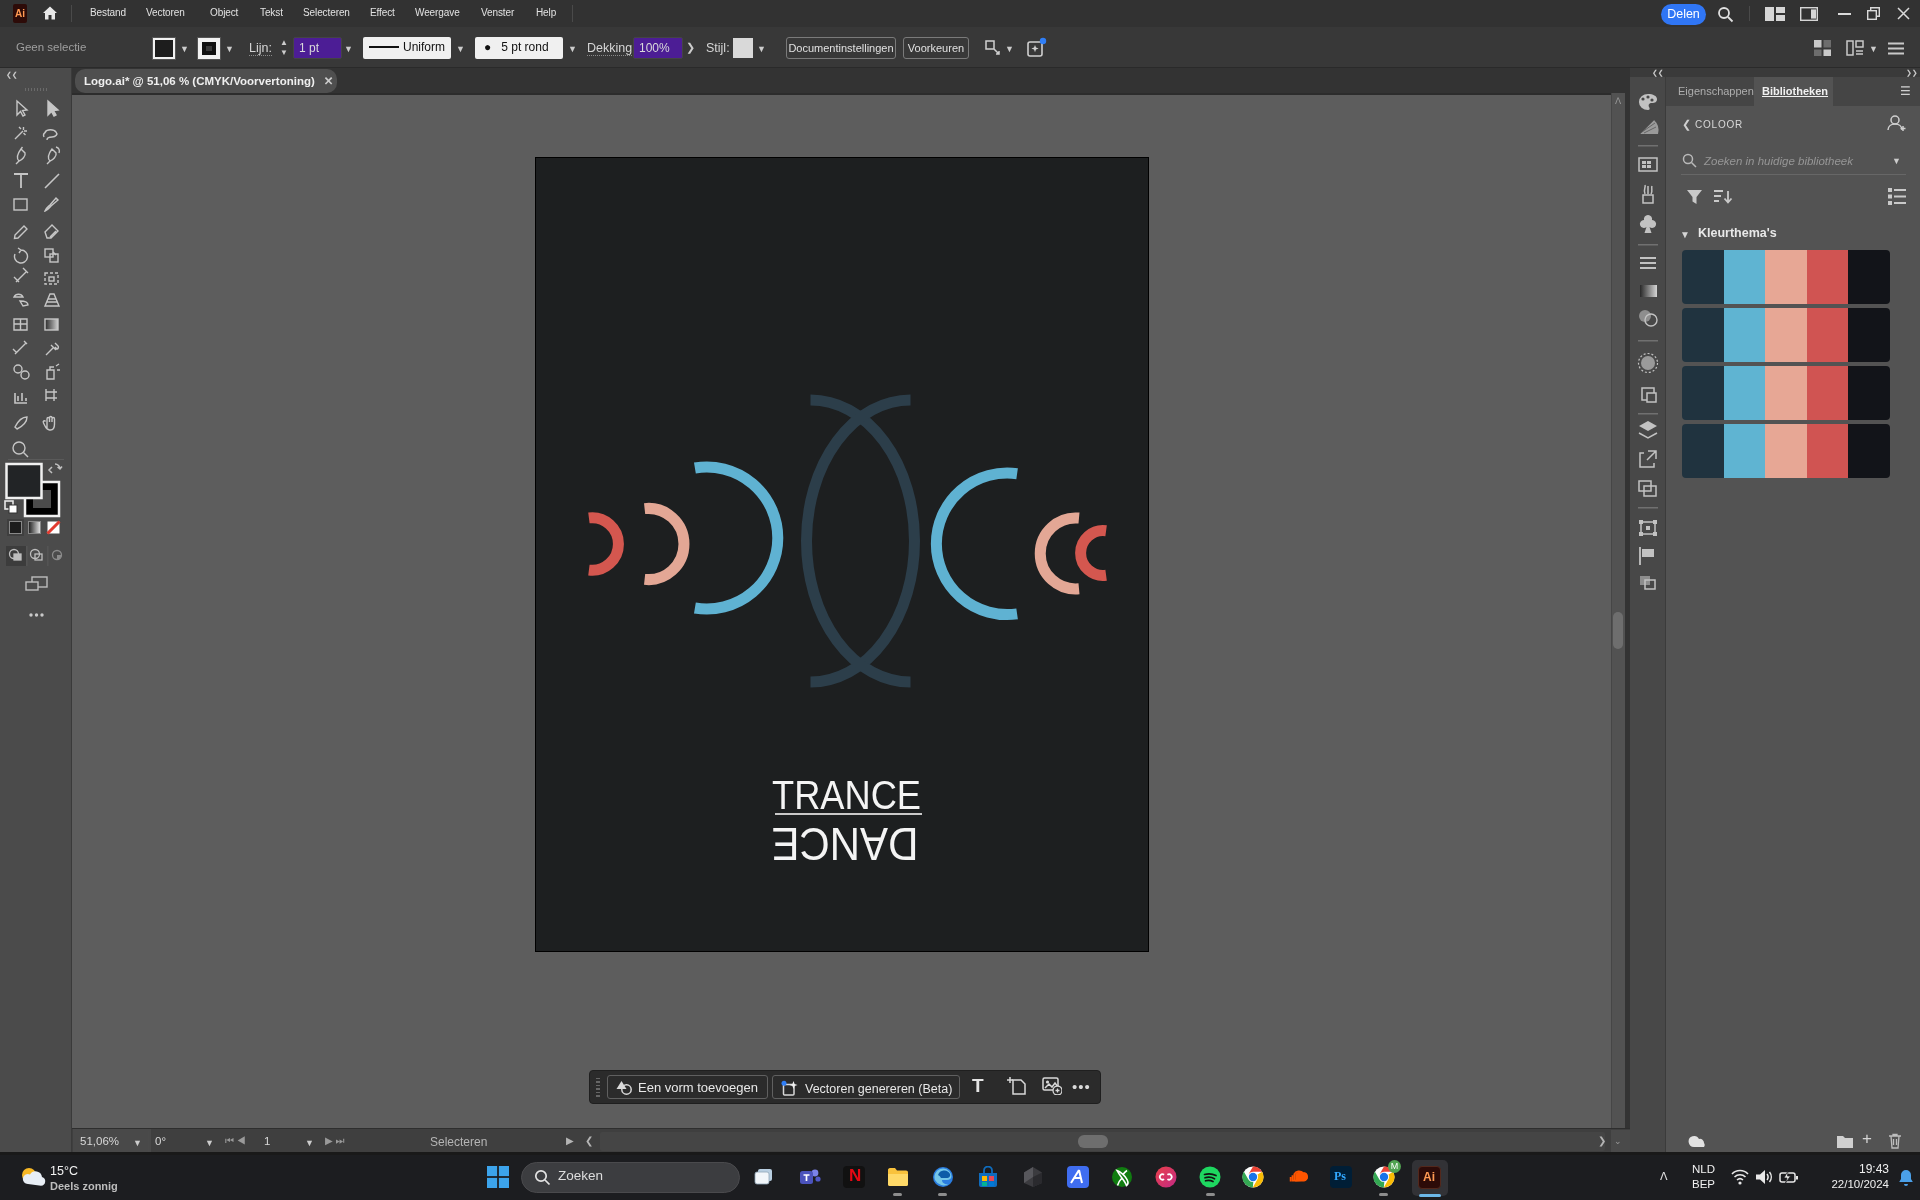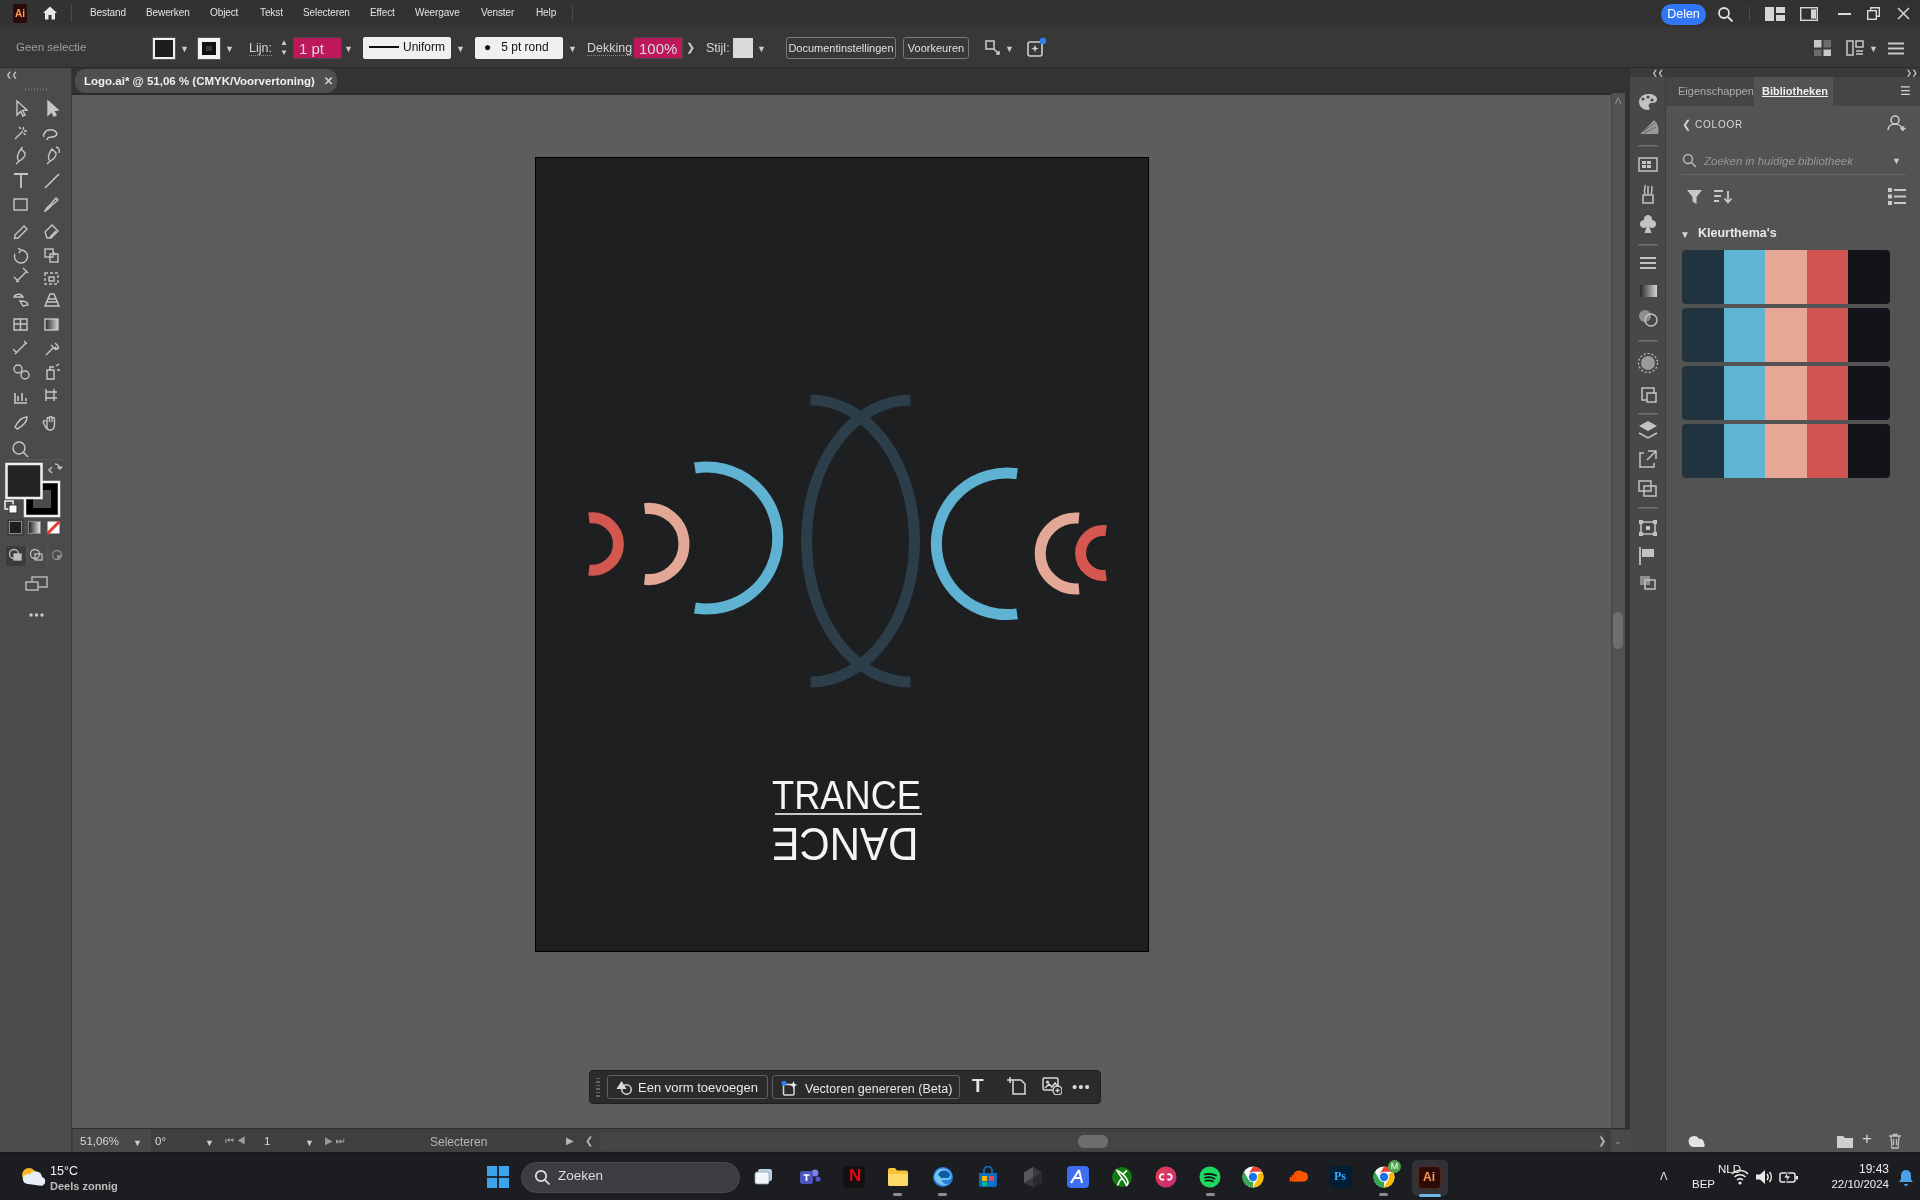--- a/index.html
+++ b/index.html
@@ -14,21 +14,21 @@
   color:#ff9a53; font-size:10px; font-weight:bold; text-align:center; line-height:19px; }
 .menu { color:#e2e2e2; font-size:10px; top:7px; letter-spacing:-0.1px; }
 #homeic { left:42px; top:5px; }
 .vsep { width:1px; background:#4a4a4a; }
 
 
 #ctrlbar { left:0; top:27px; width:1920px; height:41px; background:#383838; border-bottom:1px solid #2a2a2a; }
 .clabel { color:#9f9f9f; font-size:11.5px; }
 .wlabel { color:#d6d6d6; font-size:12.5px; }
 .dotted { border-bottom:1px dotted #8a8a8a; padding-bottom:0px; }
-.darkfield { background:#be185d; border:1px solid #444; border-radius:2px; color:#dadada; font-size:15px; }
+.darkfield { background:#4c1d95; border:1px solid #444; border-radius:2px; color:#dadada; font-size:12px; }
 .litefield { background:#f0f0f0; border-radius:2px; color:#111; font-size:12px; }
 .obtn { border:1px solid #7a7a7a; border-radius:3px; color:#e0e0e0; font-size:11px; text-align:center; white-space:nowrap; }
 .chev { color:#cccccc; font-size:9px; }
 
 
 #tabrow { left:72px; top:68px; width:1558px; height:25px; background:#333333; }
 #doctab { left:75px; top:69px; width:262px; height:24px; background:#4f4f4f; color:#efefef;
   font-size:11.5px; font-weight:bold; line-height:24px; white-space:nowrap;border-radius:10px; }
 
 
@@ -57,21 +57,21 @@
 <body>
 <div id="app">
 
   <div class="abs" id="topbar"></div>
   <div class="abs" id="ailogo">Ai</div>
   <svg class="abs" id="homeic" width="16" height="16" viewBox="0 0 16 16">
       <path d="M8 1.5 L15 8 H13 V14.5 H9.5 V10 H6.5 V14.5 H3 V8 H1 Z" fill="#e8e8e8"></path>
     </svg>
   <div class="abs vsep" style="left:71px;top:5px;height:17px;"></div>
   <div class="abs menu" style="left:90px;">Bestand</div>
-  <div class="abs menu" style="left:146px;">Bewerken</div>
+  <div class="abs menu" style="left:146px;">Vectoren</div>
   <div class="abs menu" style="left:210px;">Object</div>
   <div class="abs menu" style="left:260px;">Tekst</div>
   <div class="abs menu" style="left:303px;">Selecteren</div>
   <div class="abs menu" style="left:370px;">Effect</div>
   <div class="abs menu" style="left:415px;">Weergave</div>
   <div class="abs menu" style="left:481px;">Venster</div>
   <div class="abs menu" style="left:536px;">Help</div>
   <div class="abs vsep" style="left:572px;top:5px;height:17px;"></div>
 
   <div class="abs" style="left:1661px;top:4px;width:45px;height:21px;background:#3076f5;border-radius:11px;color:#fff;font-size:12.5px;text-align:center;line-height:21px;">Delen</div>
@@ -623,21 +623,21 @@
     </svg>
   <div class="abs" style="left:1388px;top:1160px;width:13px;height:13px;border-radius:7px;background:#51a351;color:#fff;font-size:9px;text-align:center;line-height:13px;">M</div>
   <div class="abs" style="left:1379px;top:1193px;width:9px;height:3px;border-radius:2px;background:#8d8d8d;"></div>
 
   <div class="abs" style="left:1412px;top:1160px;width:36px;height:36px;background:#323236;border-radius:5px;"></div>
   <div class="abs" style="left:1418px;top:1166px;width:23px;height:23px;background:#2d0b08;border-radius:4px;border:1px solid #53281c;"></div>
   <div class="abs" style="left:1423px;top:1170px;color:#ff9a53;font-size:12px;font-weight:bold;">Ai</div>
   <div class="abs" style="left:1419px;top:1194px;width:22px;height:3px;border-radius:2px;background:#6cb8e8;"></div>
 
   <div class="abs" style="left:1660px;top:1170px;color:#e0e0e0;font-size:11px;">ᐱ</div>
-  <div class="abs" style="left:1692px;top:1163px;color:#f0f0f0;font-size:11.5px;margin-left:26px;">NLD</div>
+  <div class="abs" style="left:1692px;top:1163px;color:#f0f0f0;font-size:11.5px;">NLD</div>
   <div class="abs" style="left:1692px;top:1178px;color:#f0f0f0;font-size:11.5px;">BEP</div>
   <svg class="abs" style="left:1731px;top:1169px;" width="18" height="16" viewBox="0 0 18 16">
       <path d="M1 5 a11 11 0 0 1 16 0 M3.5 8 a8 8 0 0 1 11 0 M6 11 a4.5 4.5 0 0 1 6 0" fill="none" stroke="#e8e8e8" stroke-width="1.6"></path>
       <circle cx="9" cy="14" r="1.6" fill="#e8e8e8"></circle>
     </svg>
   <svg class="abs" style="left:1755px;top:1169px;" width="18" height="16" viewBox="0 0 18 16">
       <path d="M1 5.5 h4 l5-4.5 v14 l-5-4.5 h-4 z" fill="#e8e8e8"></path>
       <path d="M12 5 a5 5 0 0 1 0 6 M14.5 3 a8 8 0 0 1 0 10" fill="none" stroke="#e8e8e8" stroke-width="1.5"></path>
     </svg>
   <svg class="abs" style="left:1779px;top:1169px;" width="20" height="16" viewBox="0 0 20 16">

